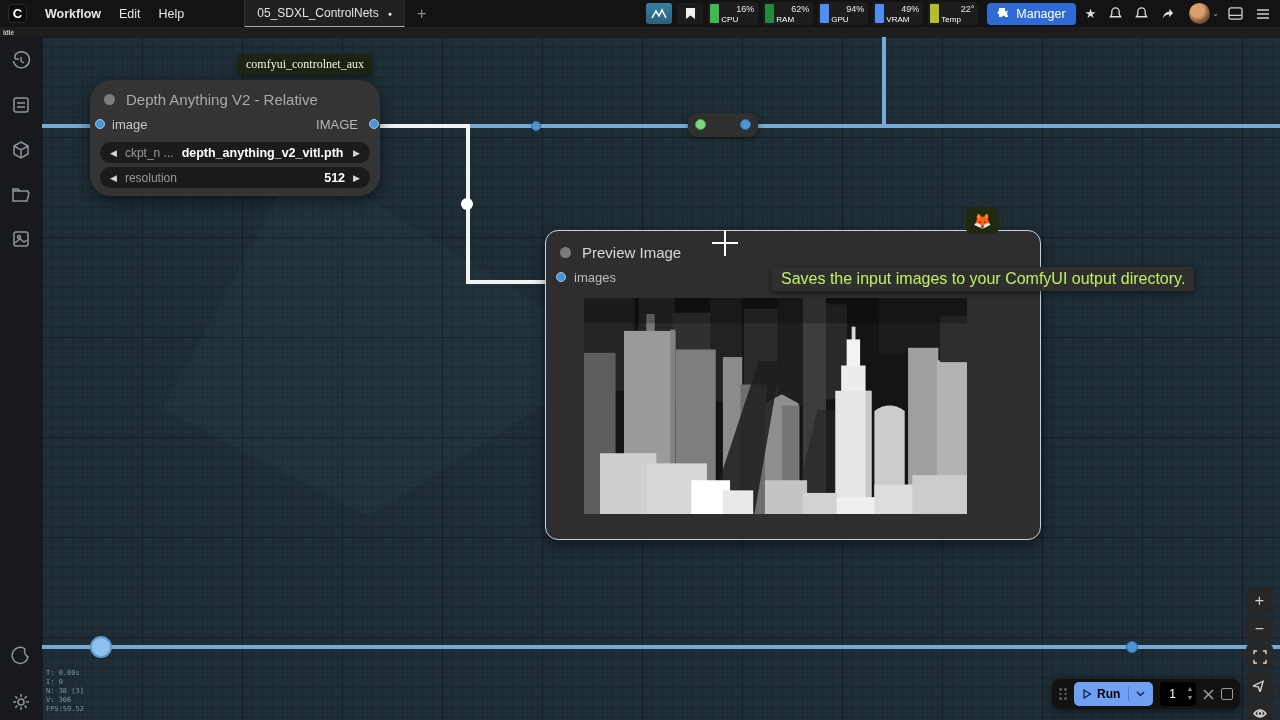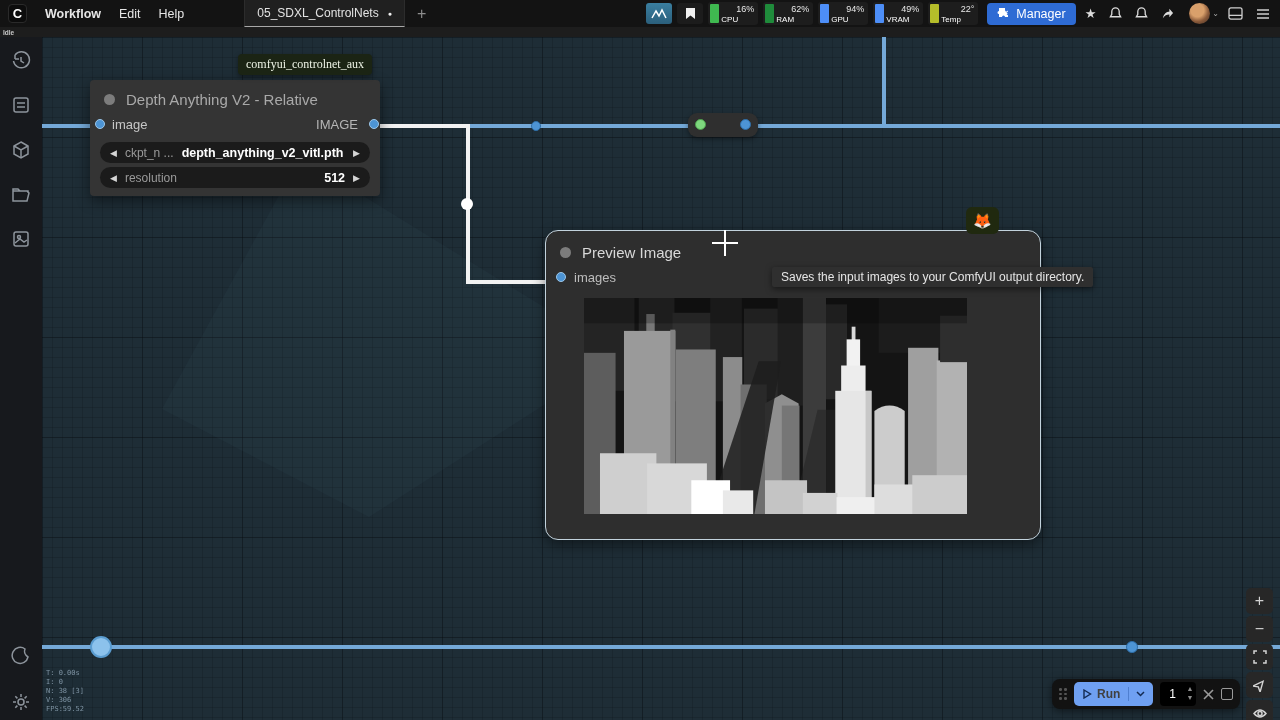--- a/index.html
+++ b/index.html
@@ -59,21 +59,21 @@
 
   .wire { position:absolute; background:#74a9d8; }
   .wire-white { position:absolute; background:#f2f2f2; }
   .dot { position:absolute; border-radius:50%; }
   .dot-blue { background:#4d94d4; border:1.5px solid #2e6ea8; }
   .dot-blue-big { background:#8cc2ec; border:2px solid #5a9cd0; }
   .dot-white { background:#fff; }
   .dot-green { background:#7ed87e; border:1.5px solid #4da04d; }
 
   
-  .node { position:absolute; background:#343434; border-radius:4px;
+  .node { position:absolute; background:#343434; border-radius:21px;
     box-shadow:0 5px 14px rgba(0,0,0,.45); }
   .node-title { display:flex; align-items:center; gap:11px; padding:11px 14px 6px 14px; }
   .title-dot { width:11px; height:11px; border-radius:50%; background:#7c7c7c; }
   .title-text { font-size:15px; color:#a9a9a9; }
   .slot-row { position:relative; height:24px; }
   .slot-dot { position:absolute; width:10px; height:10px; border-radius:50%;
     background:#4d94d4; border:1.5px solid #9cc6e8; top:5px; }
   .slot-label { position:absolute; top:3px; font-size:13px; color:#c6c6c6; }
   .widget { height:21px; background:#1b1b1b; border-radius:11px; margin:4px 10px;
     display:flex; align-items:center; padding:0 10px; }
@@ -84,40 +84,40 @@
   .node-badge { position:absolute; background:#1b2414; border-radius:4px; padding:3px 8px;
     color:#eef4e6; font-size:12px; z-index:7; box-shadow:0 2px 5px rgba(0,0,0,.4);font-family:Liberation Serif, serif; }
 
   #preview-node { background:#2e2e2e; border:1.5px solid #c2d2dc; border-radius:13px; }
   #preview-node .title-text { color:#d8d8d8; }
   .preview-img { position:absolute; left:38px; top:67px; width:383px; height:216px; background:#111; }
   .preview-caption { position:absolute; left:38px; top:290px; width:383px; text-align:center;
     color:#a9a9a9; font-size:11px; }
   #fox-badge { position:absolute; background:#20290f; border-radius:6px; width:33px; height:27px;
     display:flex; align-items:center; justify-content:center; font-size:15px; z-index:8; }
-  #tooltip { position:absolute; background:#2f2f2f; color:#e5e5e5; font-size:12px;
+  #tooltip { position:absolute; background:#2f2f2f; color:#bef264; font-size:16px;
     padding:3px 9px; border-radius:2px; z-index:9; white-space:nowrap;
     box-shadow:0 2px 6px rgba(0,0,0,.5); }
   #plus-cursor { position:absolute; width:26px; height:26px; z-index:10; }
   #plus-cursor::before { content:""; position:absolute; left:12px; top:0; width:2px; height:26px; background:#fff; }
   #plus-cursor::after { content:""; position:absolute; left:0; top:12px; width:26px; height:2px; background:#fff; }
 
   
   #zoombar { position:absolute; width:27px; z-index:20; display:flex; flex-direction:column; gap:2px; }
   .zb-btn { width:27px; background:#272727; border-radius:5px; color:#d2d2d2;
     display:flex; align-items:center; justify-content:center; }
   .zb-btn svg { stroke:#d2d2d2; fill:none; stroke-width:1.5; }
 
   
   #runpanel { position:absolute; height:30px; background:#121212; border-radius:8px; z-index:20;
     display:flex; align-items:center; padding:0 7px; gap:7px; box-shadow:0 2px 8px rgba(0,0,0,.5); }
   .draghandle { display:grid; grid-template-columns:3px 3px; grid-gap:2px; }
   .draghandle i { width:2.5px; height:2.5px; background:#555; border-radius:50%; }
   #run-btn { height:24px; background:#6fa0f2; border-radius:5px; display:flex; align-items:center; padding:0 8px; }
-  #run-btn .runlabel { color:#404040; font-size:12px; font-weight:bold; margin:0 8px 0 5px; }
+  #run-btn .runlabel { color:#000000; font-size:12px; font-weight:bold; margin:0 8px 0 5px; }
   #run-btn .divider { width:1px; height:14px; background:#4f7fd0; margin-right:7px; }
   #batch-box { width:36px; height:24px; background:#000; border-radius:4px; position:relative;
     color:#fff; font-size:12px; display:flex; align-items:center; padding-left:9px; }
   .caret-col { position:absolute; right:3px; top:2px; display:flex; flex-direction:column; line-height:9px; }
   .caret-col span { color:#8d8d8d; font-size:7px; }
   .rp-icon { color:#9a9a9a; display:flex; align-items:center; }
   .stop-sq { width:12px; height:12px; border:1.6px solid #9a9a9a; border-radius:2px; }
 
   
   #perf { position:absolute; z-index:5; font-family:"DejaVu Sans Mono", monospace;

